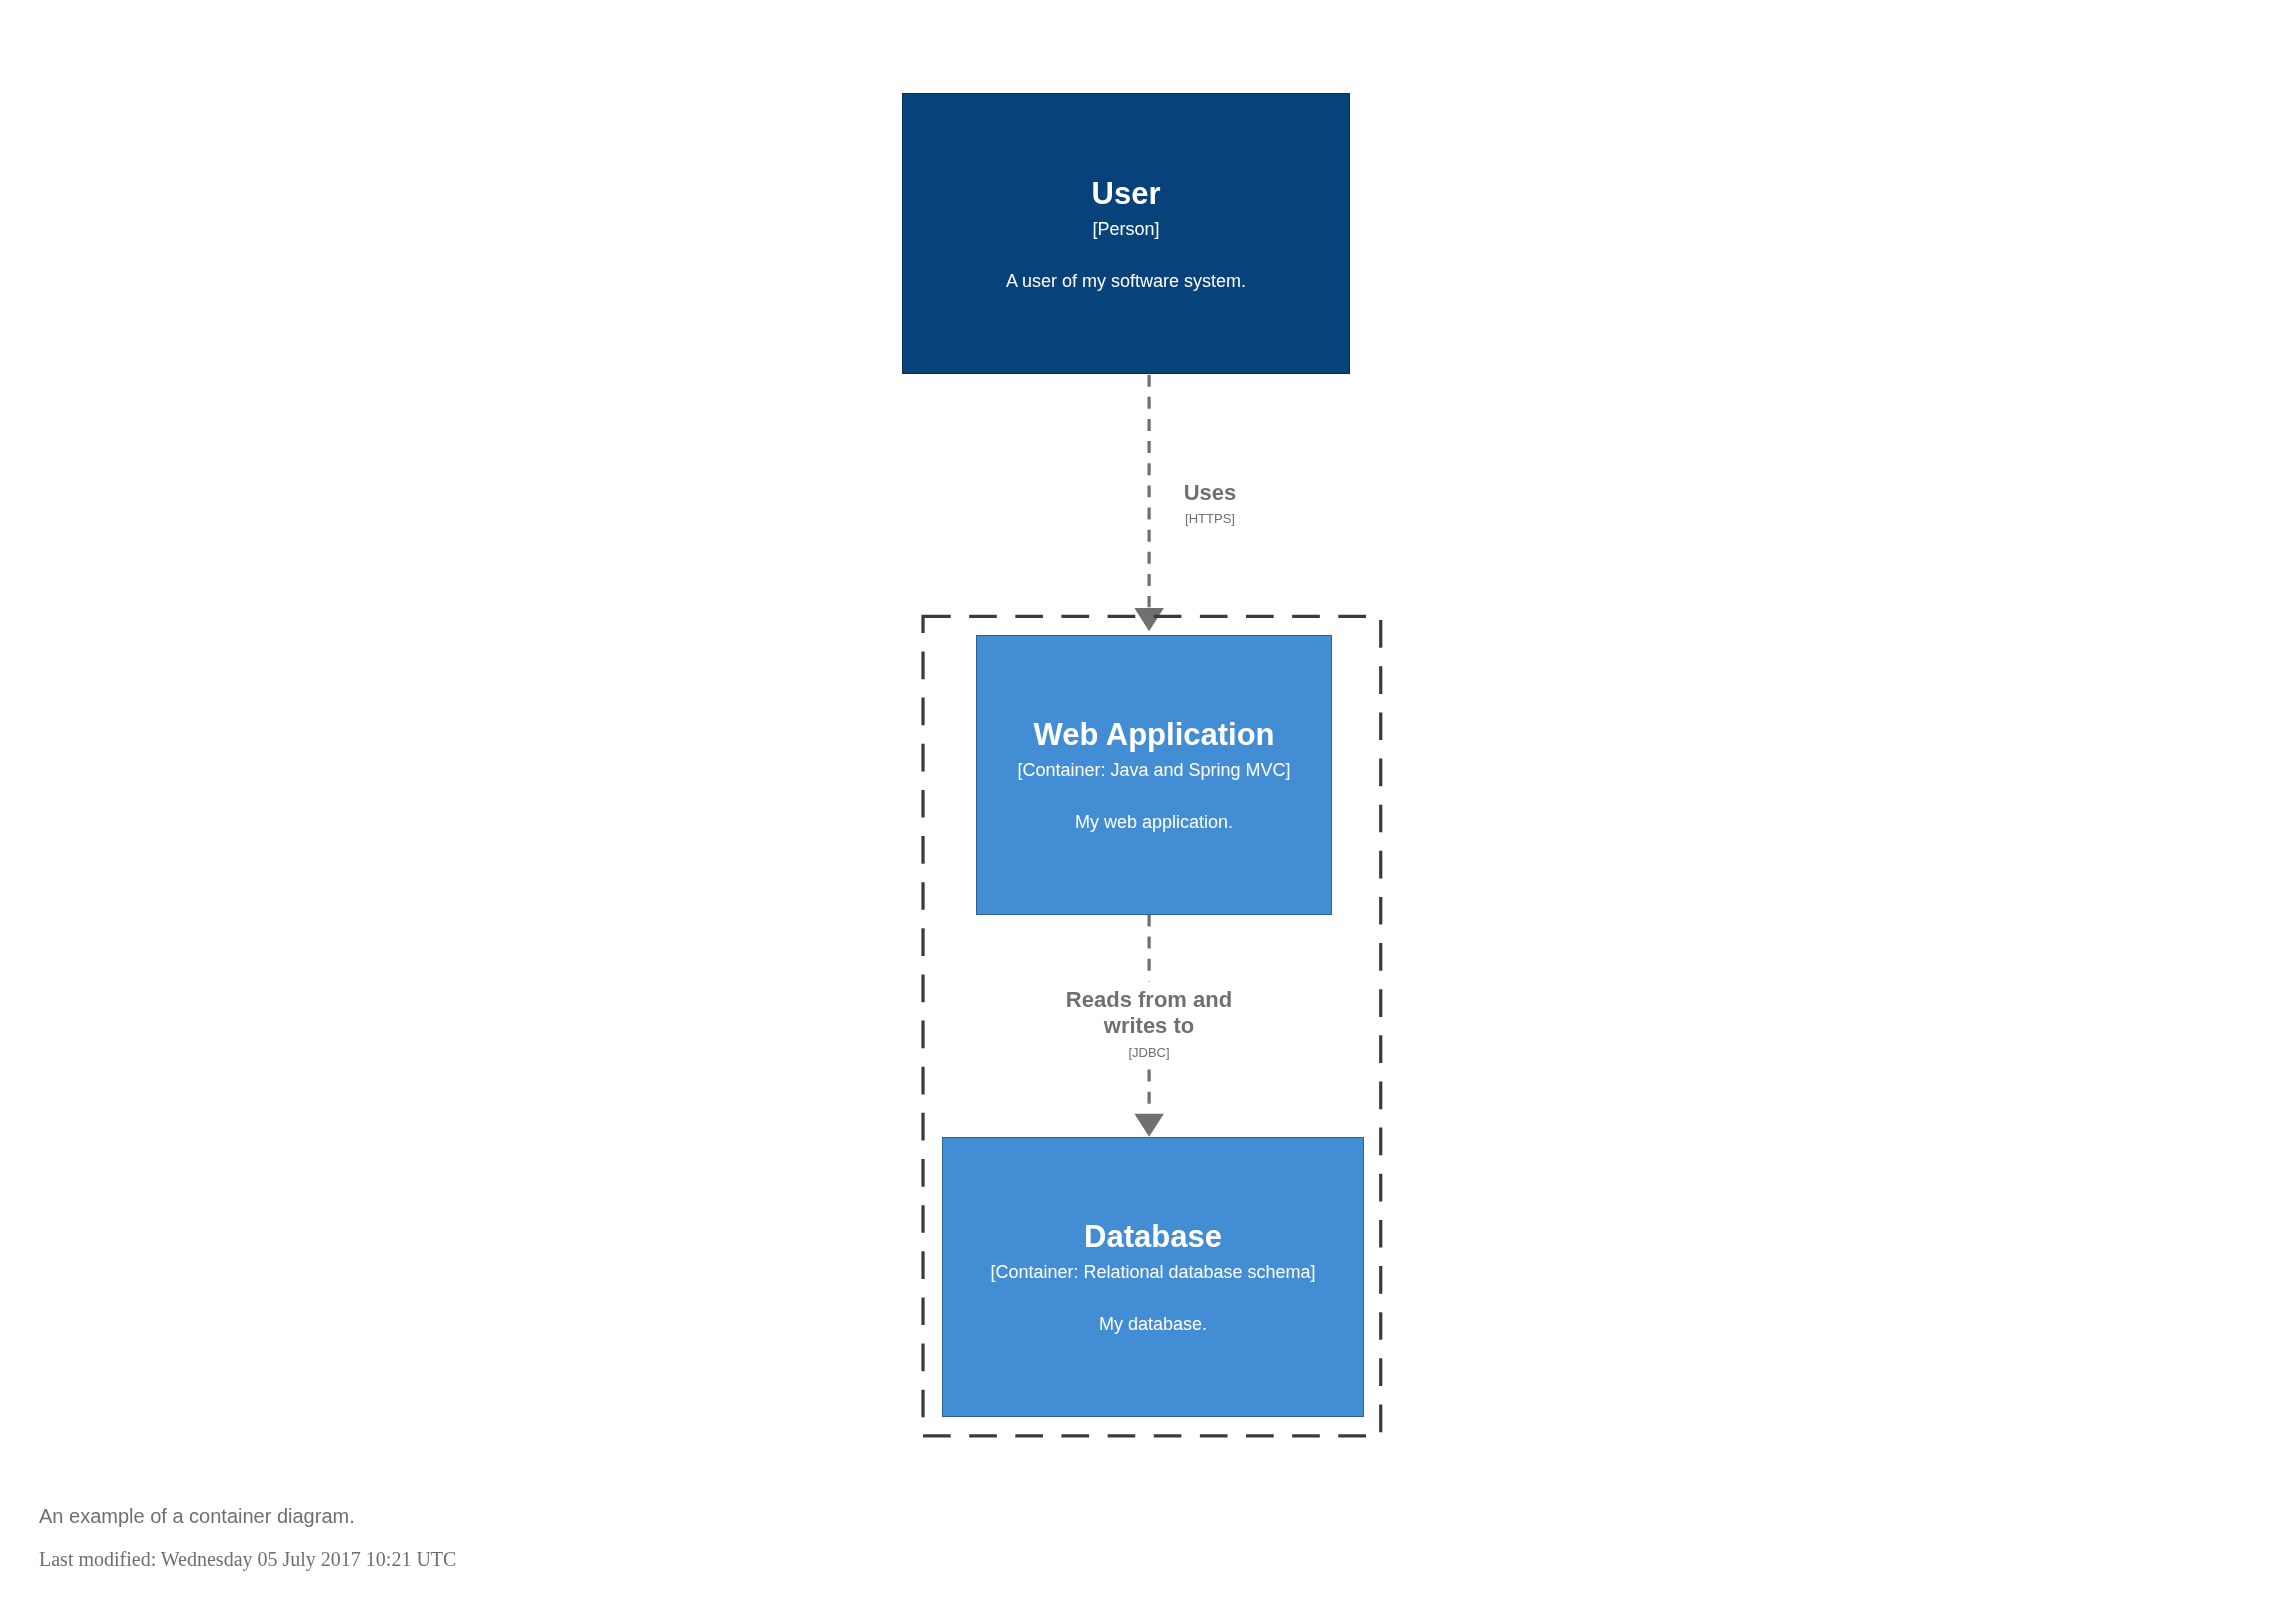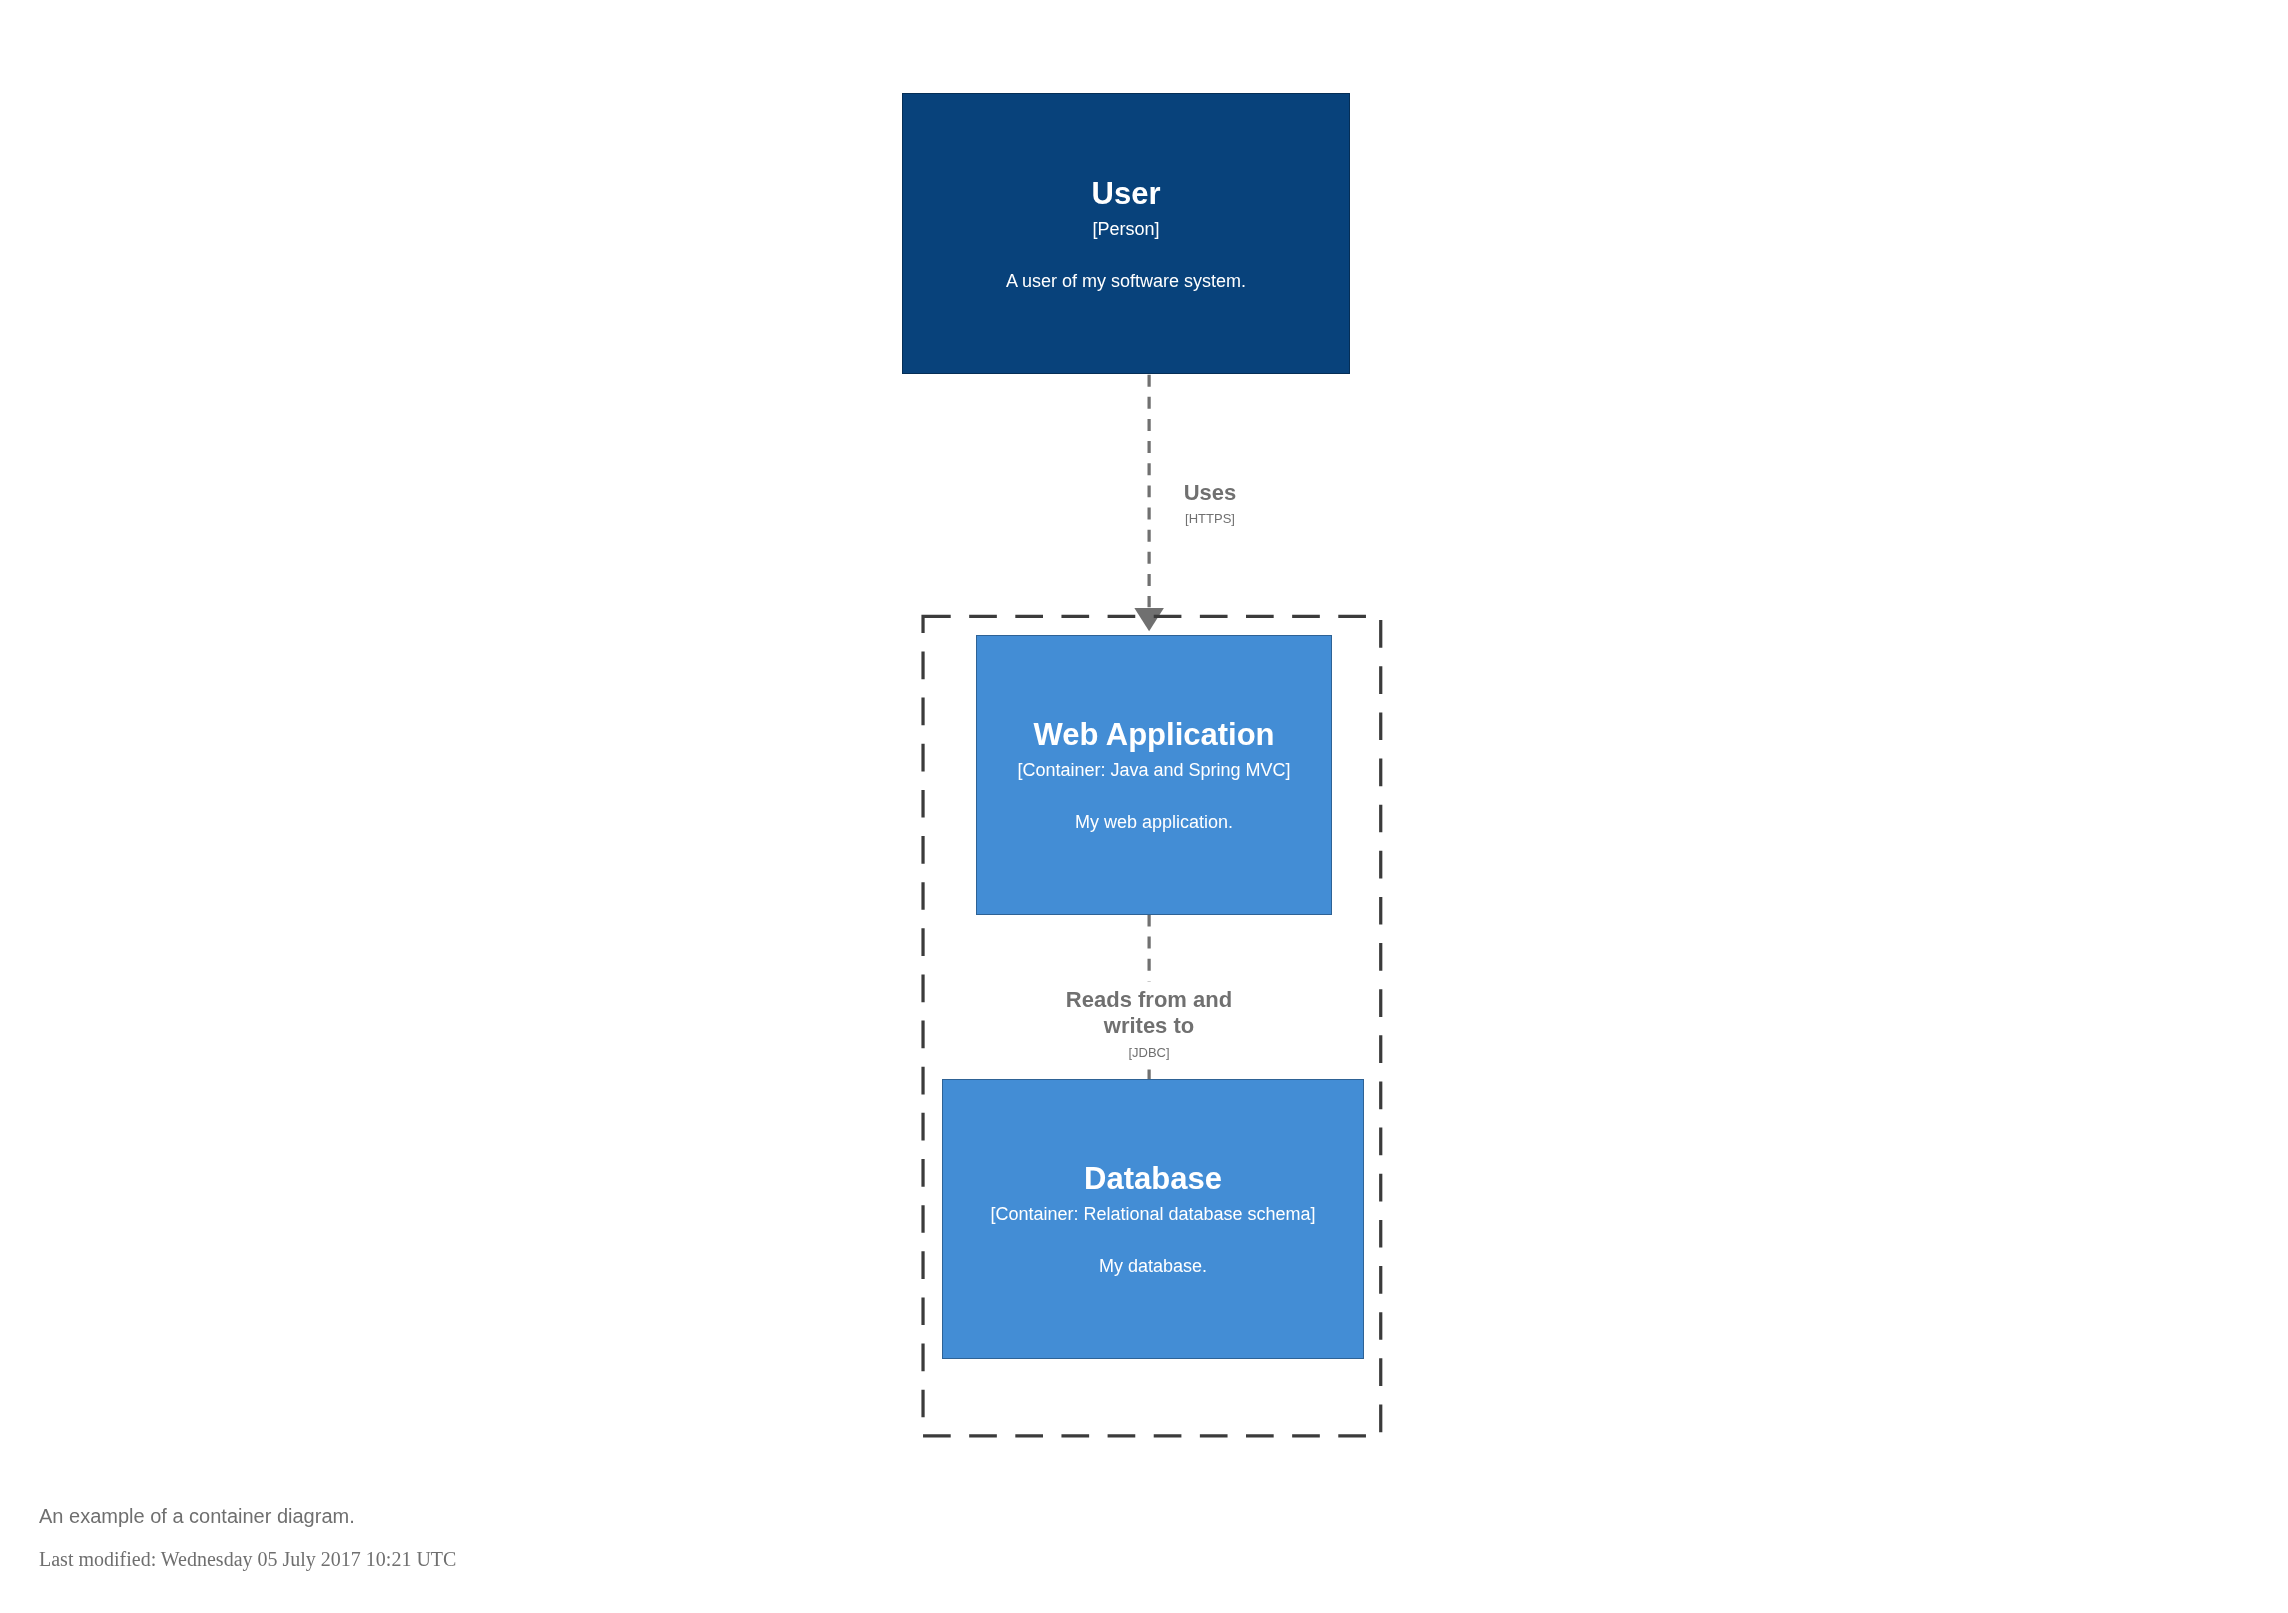--- a/index.html
+++ b/index.html
@@ -105,21 +105,21 @@
     <div class="el-meta">[Person]</div>
     <div class="el-desc">A user of my software system.</div>
   </div>
 
   <div class="element container-el" style="left:942px; top:635px; width:356px; height:280px;margin-left:34px;">
     <div class="el-name">Web Application</div>
     <div class="el-meta">[Container: Java and Spring MVC]</div>
     <div class="el-desc">My web application.</div>
   </div>
 
-  <div class="element container-el" style="left:942px; top:1079px; width:422px; height:280px;">
+  <div class="element container-el" style="left:942px; top:1137px; width:422px; height:280px;">
     <div class="el-name">Database</div>
     <div class="el-meta">[Container: Relational database schema]</div>
     <div class="el-desc">My database.</div>
   </div>
 
   <div class="footer">
     <div class="footer-sub">An example of a container diagram.</div>
     <div class="footer-mod">Last modified: Wednesday 05 July 2017 10:21 UTC</div>
   </div>
 

